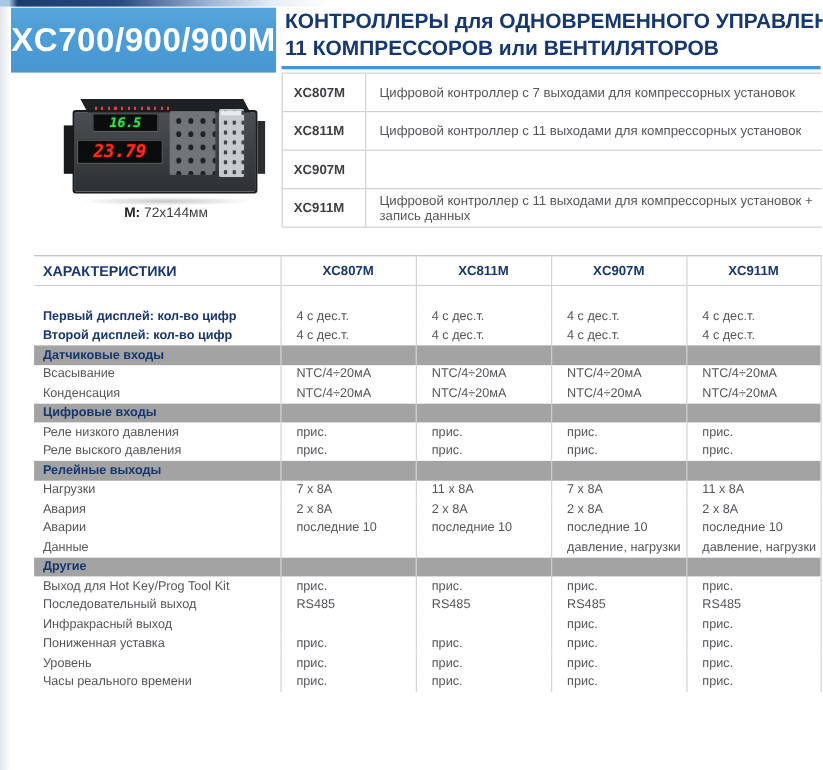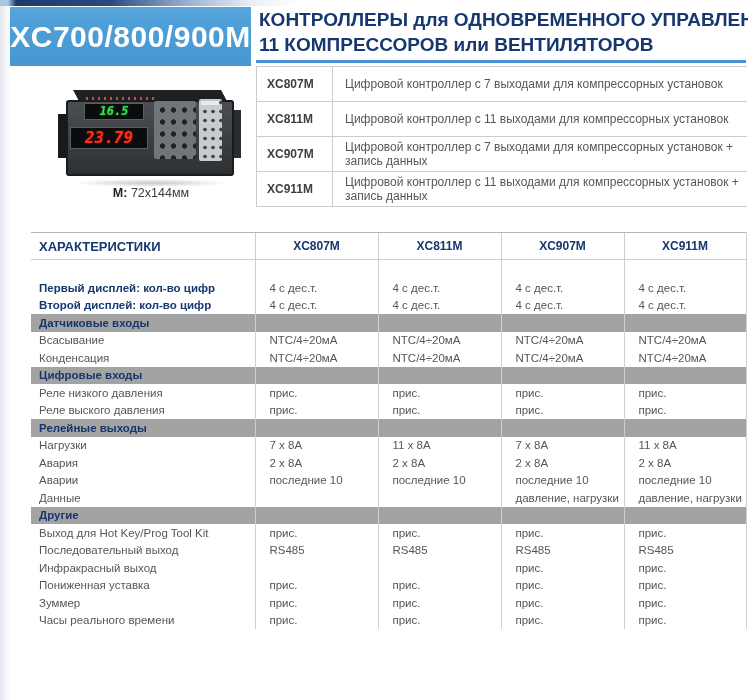--- a/index.html
+++ b/index.html
@@ -131,21 +131,21 @@
 </style>
 </head>
 <body>
 
 <div class="page">
 
   <div class="left-shadow"></div>
   <div class="top-strip"></div>
 
   <div class="family-band">
-    <span>XC700/800/900M</span>
+    <span>XC700/900/900M</span>
   </div>
 
   <h1 class="main-title">
     <span class="tline">КОНТРОЛЛЕРЫ для ОДНОВРЕМЕННОГО УПРАВЛЕНИЯ до</span>
     <span class="tline">11 КОМПРЕССОРОВ или ВЕНТИЛЯТОРОВ</span>
   </h1>
   <div class="title-rule"></div>
 
   <div class="device">
     <div class="dev-top"></div>
@@ -173,21 +173,20 @@
       <div class="model-row">
         <div class="model-name">XC807M</div>
         <div class="model-desc">Цифровой контроллер с 7 выходами для компрессорных установок</div>
       </div>
       <div class="model-row">
         <div class="model-name">XC811M</div>
         <div class="model-desc">Цифровой контроллер с 11 выходами для компрессорных установок</div>
       </div>
       <div class="model-row">
         <div class="model-name">XC907M</div>
-        <div class="model-desc">Цифровой контроллер с 7 выходами для компрессорных установок + запись данных</div>
       </div>
       <div class="model-row">
         <div class="model-name">XC911M</div>
         <div class="model-desc">Цифровой контроллер с 11 выходами для компрессорных установок + запись данных</div>
       </div>
     </div>
 
   <table class="spec">
     <colgroup>
       <col style="width:224px">
@@ -333,21 +332,21 @@
           <td class="c">прис.</td>
         </tr>
         <tr>
           <td class="lbl">Пониженная уставка</td>
           <td class="c">прис.</td>
           <td class="c">прис.</td>
           <td class="c">прис.</td>
           <td class="c">прис.</td>
         </tr>
         <tr>
-          <td class="lbl">Зуммер</td>
+          <td class="lbl">Уровень</td>
           <td class="c">прис.</td>
           <td class="c">прис.</td>
           <td class="c">прис.</td>
           <td class="c">прис.</td>
         </tr>
         <tr>
           <td class="lbl">Часы реального времени</td>
           <td class="c">прис.</td>
           <td class="c">прис.</td>
           <td class="c">прис.</td>

